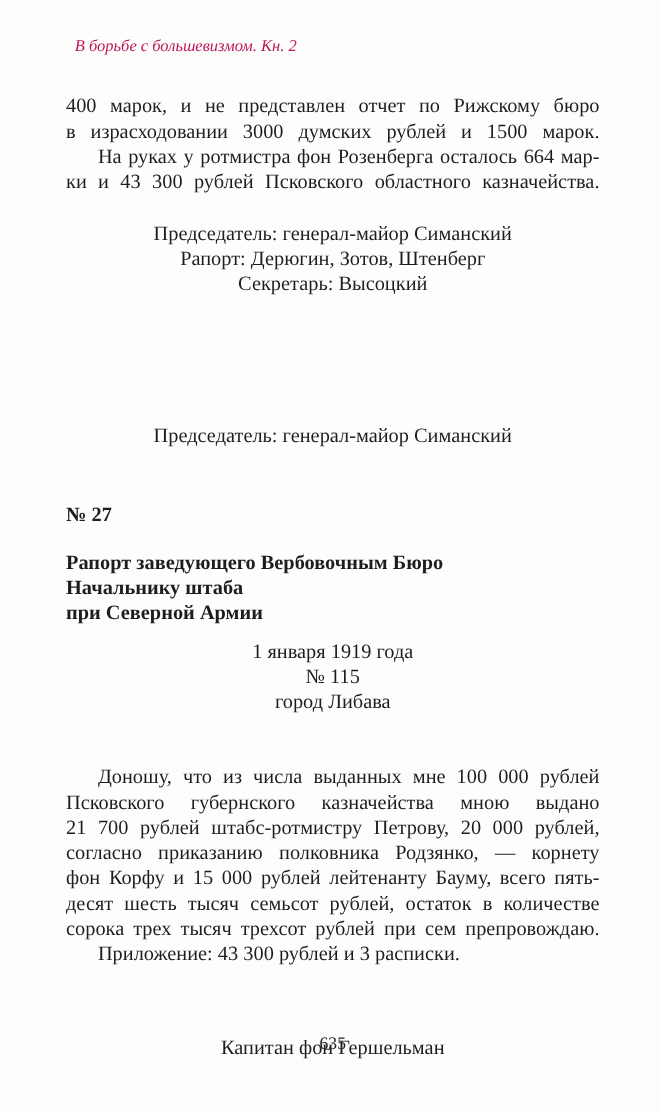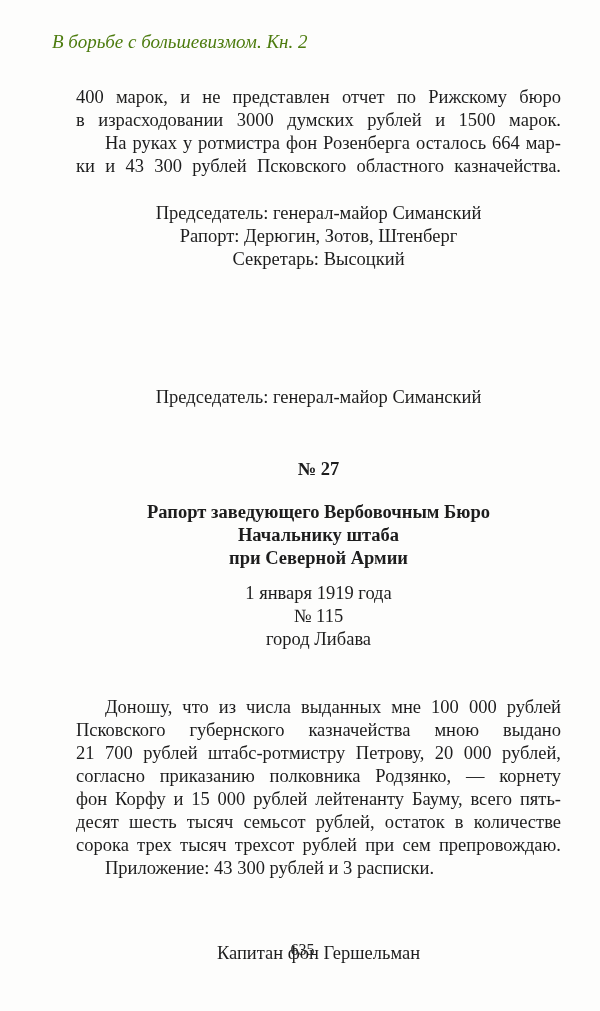--- a/index.html
+++ b/index.html
@@ -12,42 +12,41 @@
     position: relative;
     width: 600px;
     height: 1011px;
     background: #fdfdfc;
     font-family: "Liberation Serif", serif;
     color: #1d1d1d;
     overflow: hidden;
   }
   .running-header {
     position: absolute;
-    left: 52px;
+    left: 68px;
     top: 32px;
     width: 485px;
     font-style: italic;
-    font-size: 19px;
+    font-size: 15px;
     line-height: 20px;
-    color: #4d7c0f;
+    color: #be185d;
   }
   .blk {
     position: absolute;
     left: 60px;
     width: 485px;
     font-size: 18.5px;
     line-height: 23px;
-    margin-left: 16px;
   }
   .blk.bold { font-weight: bold; }
   .line { min-height: 23px; }
   .line.justify { text-align: justify; text-align-last: justify; }
   .line.left   { text-align: left; }
   .line.right  { text-align: center; }
-  .line.center { text-align: center; }
+  .line.center { }
   .line.indent { text-indent: 29px; }
   .page-number {
     position: absolute;
     left: 60px;
     top: 941px;
     width: 485px;
     text-align: center;
     font-size: 16px;
     color: #222222;
   }

